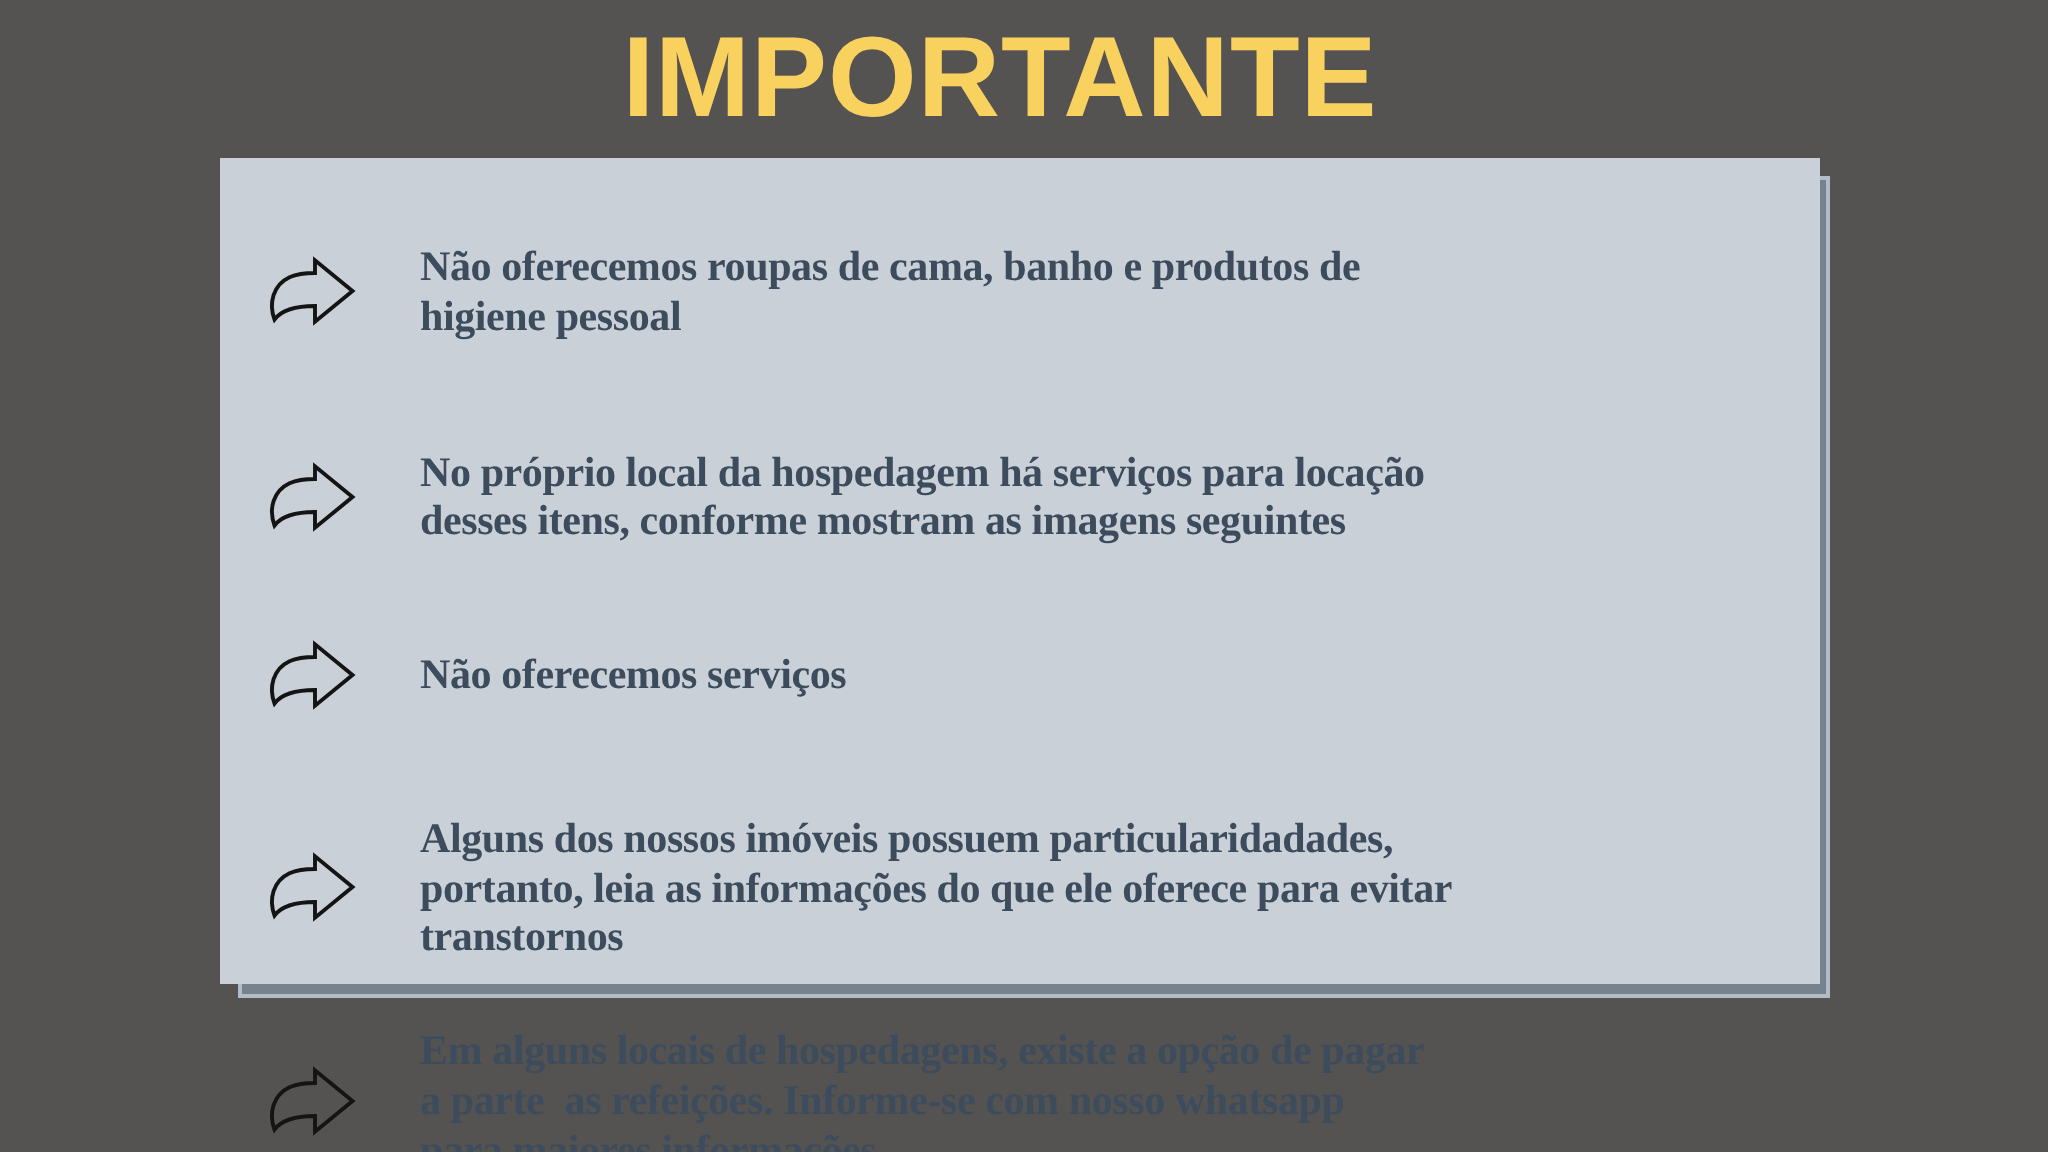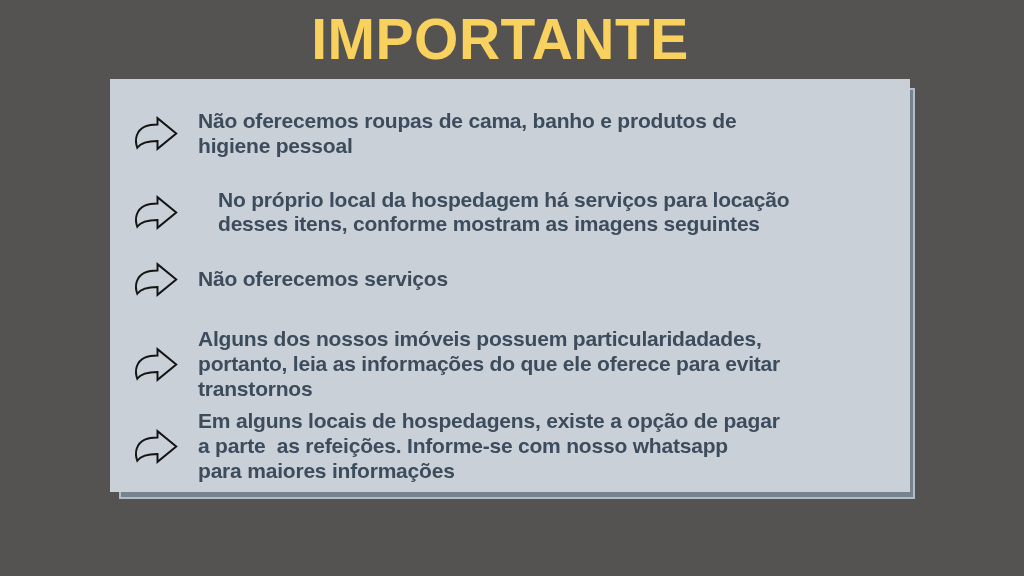--- a/index.html
+++ b/index.html
@@ -57,44 +57,45 @@
     height: 413px;
     background: #cad0d8;
     box-sizing: border-box;
     padding: 26px 12px 0 22px;
   }
   .bullet {
     display: flex;
     align-items: center;
   }
   .bullet.m1 { margin-bottom: 21px; }
-  .bullet.m2 { margin-bottom: 20px; gap: 20px; }
+  .bullet.m2 { margin-bottom: 20px; }
   .bullet.m3 { margin-bottom: 25px; }
   .bullet.m4 { margin-bottom: 14px; }
   .bullet-icon {
     flex: 0 0 50px;
     width: 50px;
     margin-right: 12px;
     display: flex;
     align-items: center;
     justify-content: flex-start;
   }
   .bullet-icon svg {
     width: 48px;
     height: 37px;
     display: block;
   }
   .bullet-text {
-    margin: 4px;
+    margin: 16px;
     font-size: 21px;
     font-weight: bold;
     line-height: 1.18;
     letter-spacing: -0.2px;
     color: #3c4c5c;
     white-space: pre-wrap;
+    font-family: Liberation Serif, serif;
   }
 </style>
 </head>
 <body>
 
 <div class="stage">
 
   <h1 class="page-title">IMPORTANTE</h1>
 
   <div class="card-wrap">

